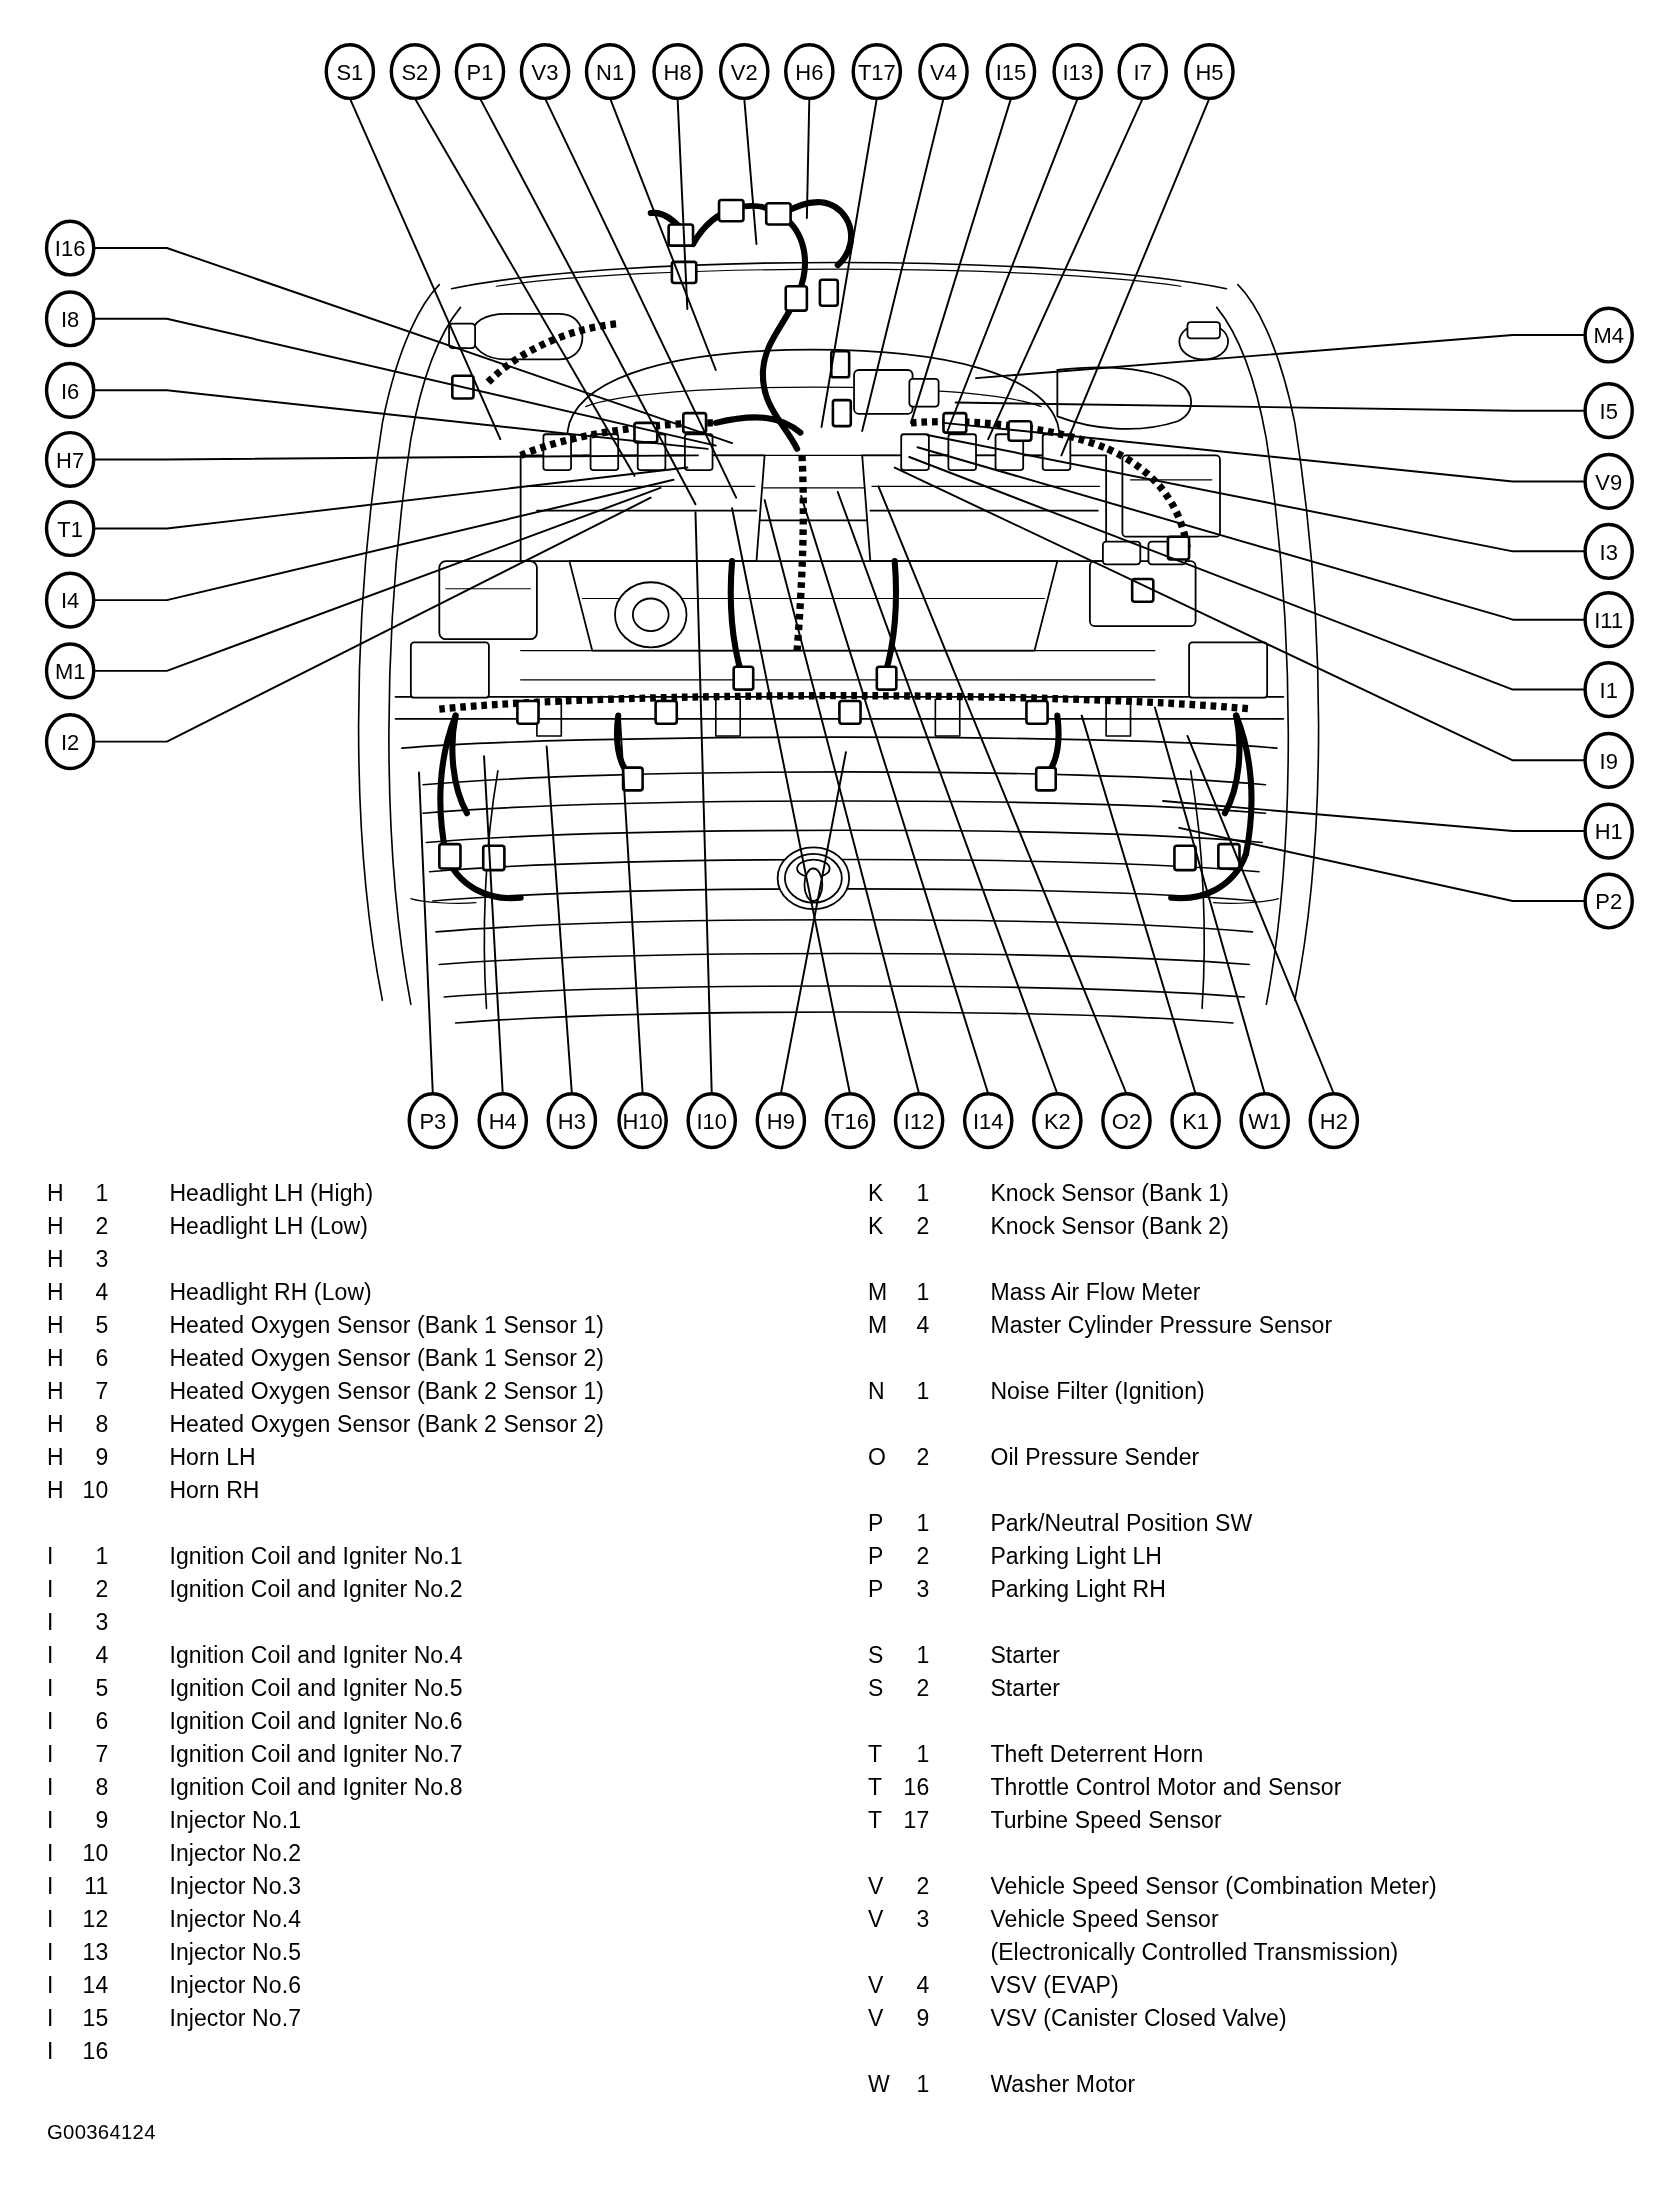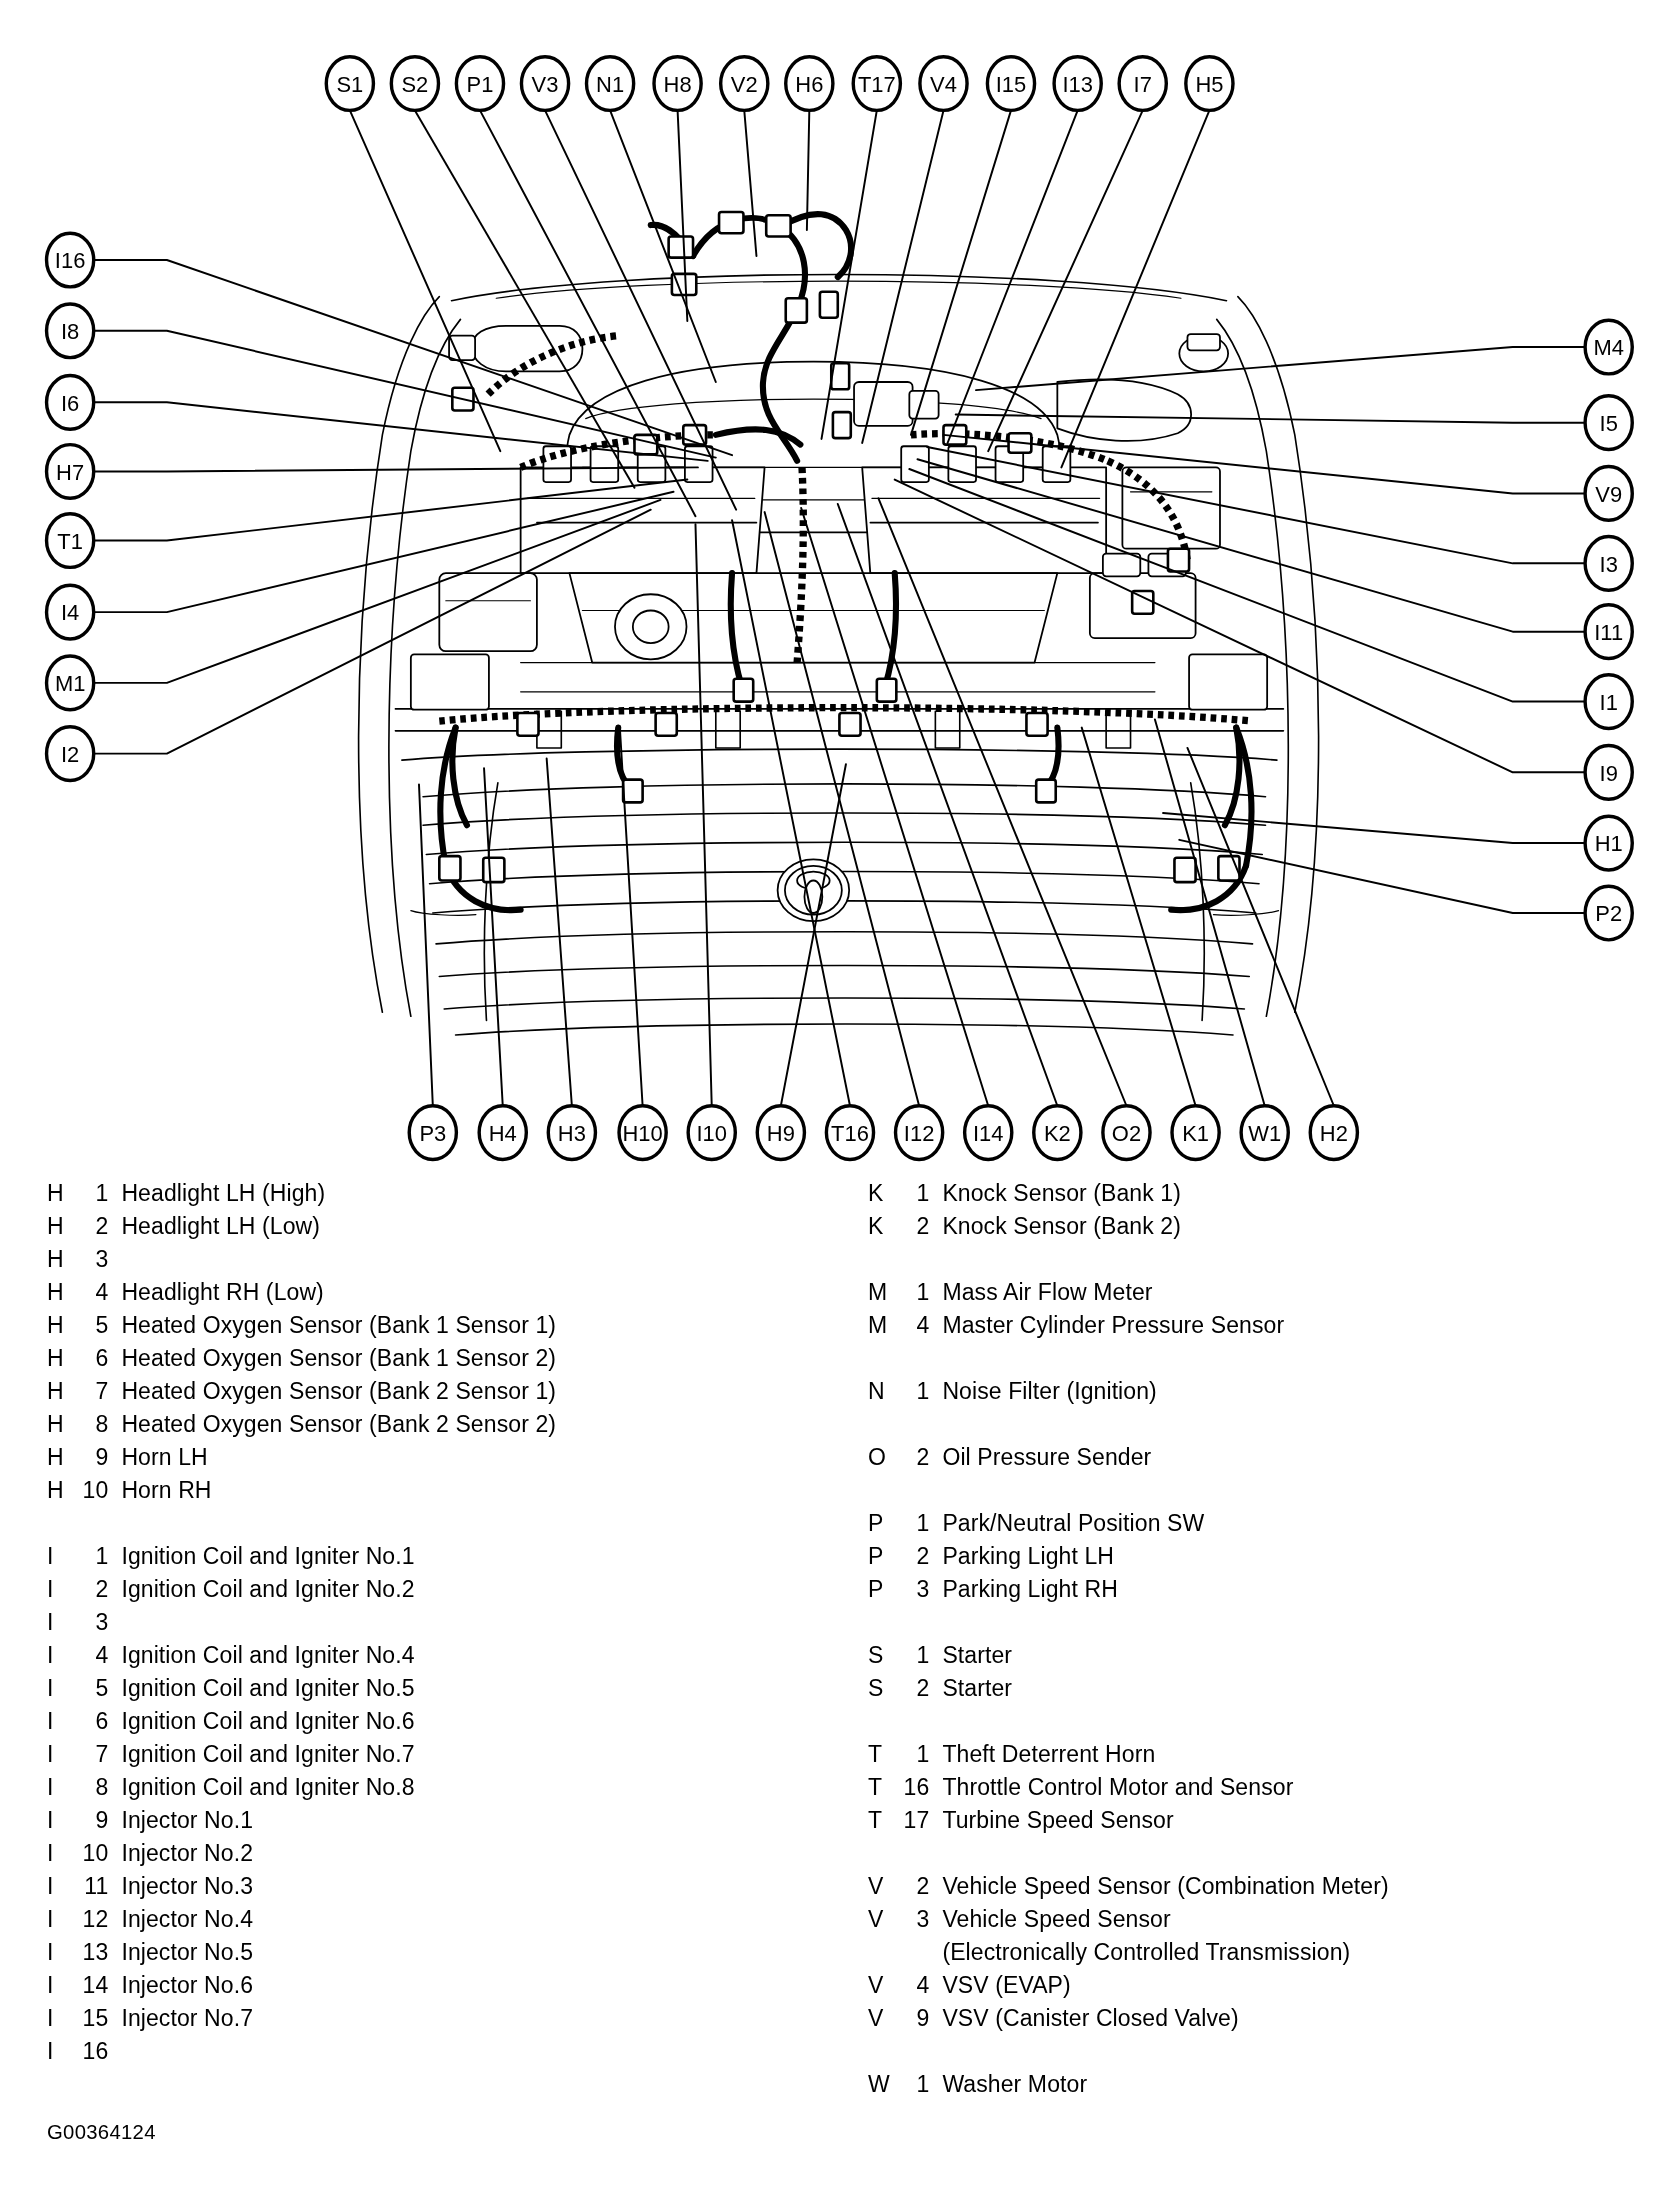--- a/index.html
+++ b/index.html
@@ -13,21 +13,21 @@
     height: 2205px;
     font-family: "Liberation Sans", sans-serif;
     color: #000000;
     position: relative;
     overflow: hidden;
   }
 
   #figure {
     position: absolute;
     left: 0;
-    top: 12px;
+    top: 0;
     width: 1504px;
     height: 1171px;
   }
   #figure svg { display: block; }
 
   .legend-area {
     position: absolute;
     left: 0;
     top: 1177px;
     width: 1678px;
@@ -55,21 +55,21 @@
     width: 24.4px;
     flex: 0 0 24.4px;
     text-align: left;
   }
   .legend-row .lg-num {
     width: 37px;
     flex: 0 0 37px;
     text-align: right;
     padding-right: 13px;
   }
-  .legend-row .lg-desc { flex: 1 1 auto; }
+  .legend-row .lg-desc { flex: 1 1 auto; margin-left: 48px; }
   .legend-row .lg-desc.cont {
     padding-left: 0;
   }
   .legend-row.continuation .lg-letter,
   .legend-row.continuation .lg-num { visibility: hidden; }
 
   #fig-id {
     position: absolute;
     left: 47px;
     top: 2121px;

